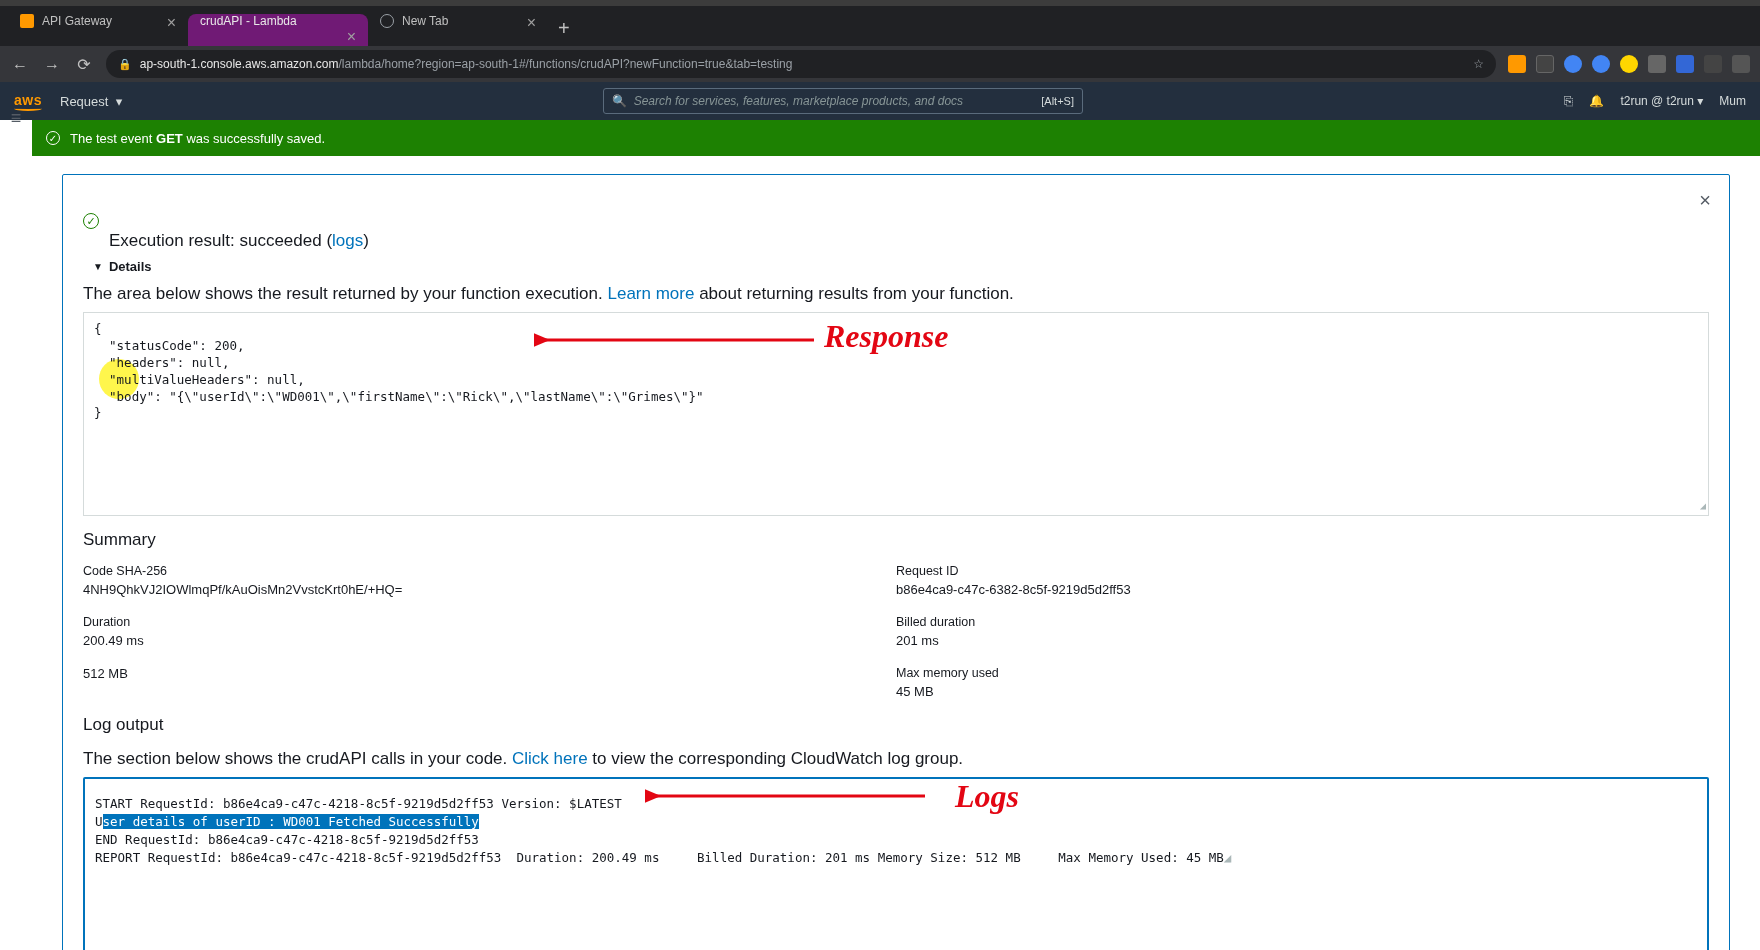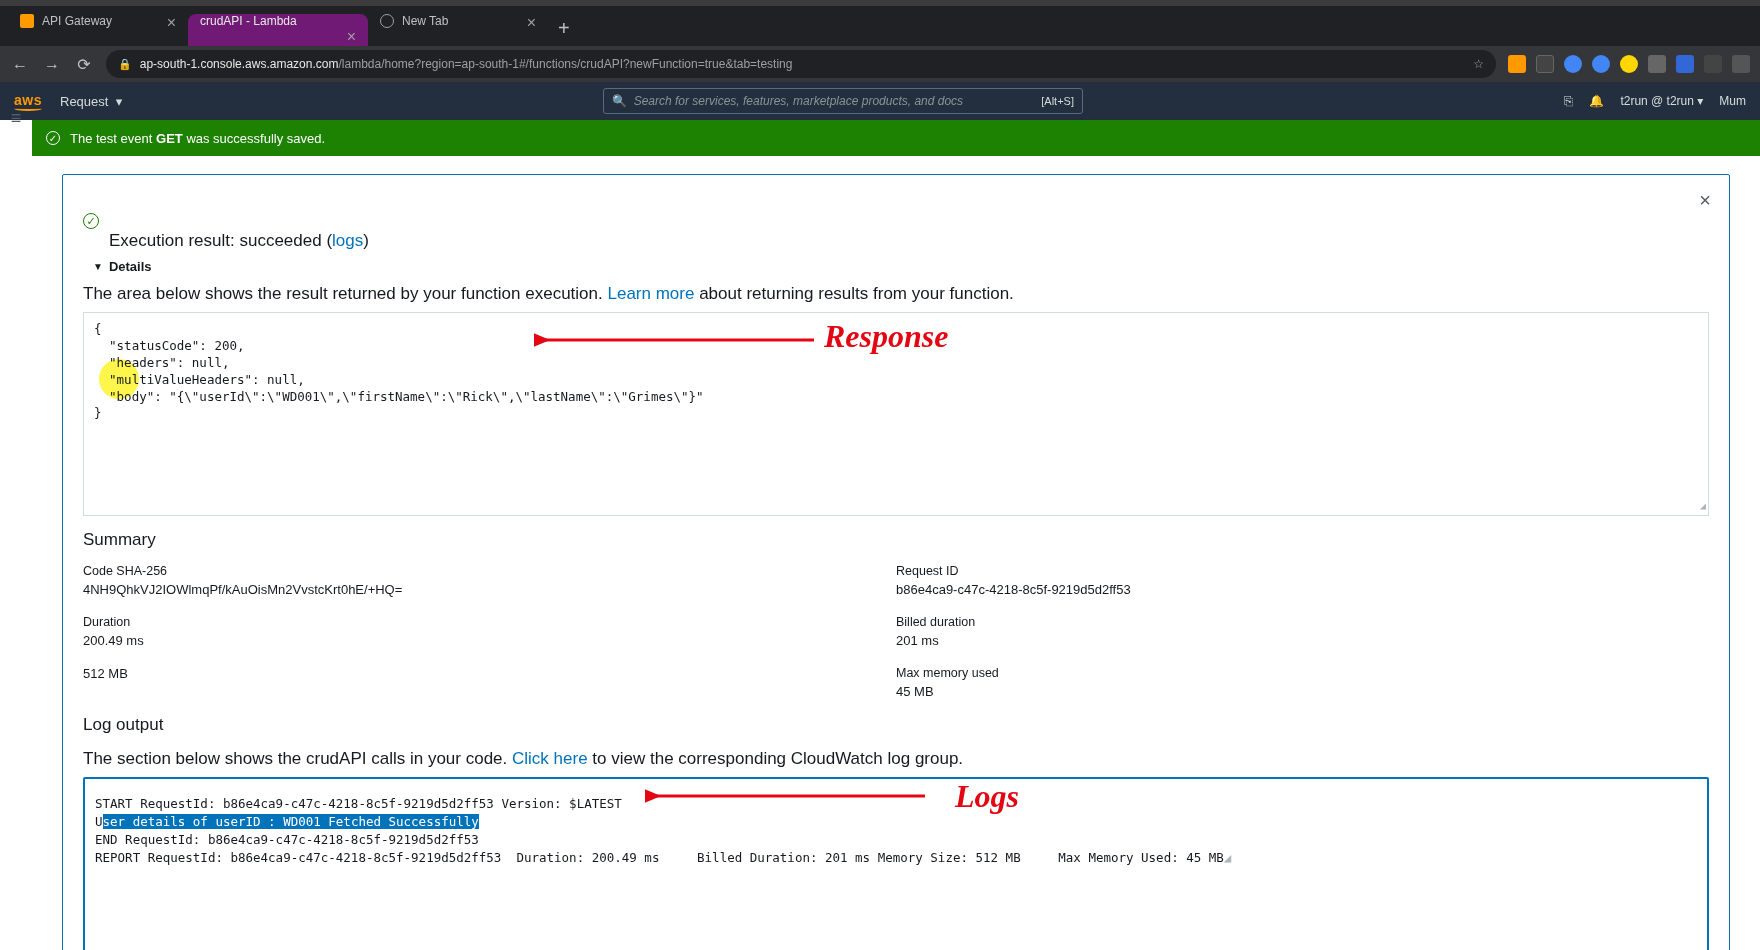--- a/index.html
+++ b/index.html
@@ -171,21 +171,21 @@
     </div>
 
     <div class="section-heading">Summary</div>
     <div class="summary-grid">
       <div class="summary-col">
         <div class="summary-label">Code SHA-256</div>
         <div class="summary-value">4NH9QhkVJ2IOWlmqPf/kAuOisMn2VvstcKrt0hE/+HQ=</div>
       </div>
       <div class="summary-col">
         <div class="summary-label">Request ID</div>
-        <div class="summary-value">b86e4ca9-c47c-4218-8c5f-9219d5d2ff53</div>
+        <div class="summary-value">b86e4ca9-c47c-6382-8c5f-9219d5d2ff53</div>
       </div>
       <div class="summary-col">
         <div class="summary-label">Duration</div>
         <div class="summary-value">200.49 ms</div>
       </div>
       <div class="summary-col">
         <div class="summary-label">Billed duration</div>
         <div class="summary-value">201 ms</div>
       </div>
       <div class="summary-col">

